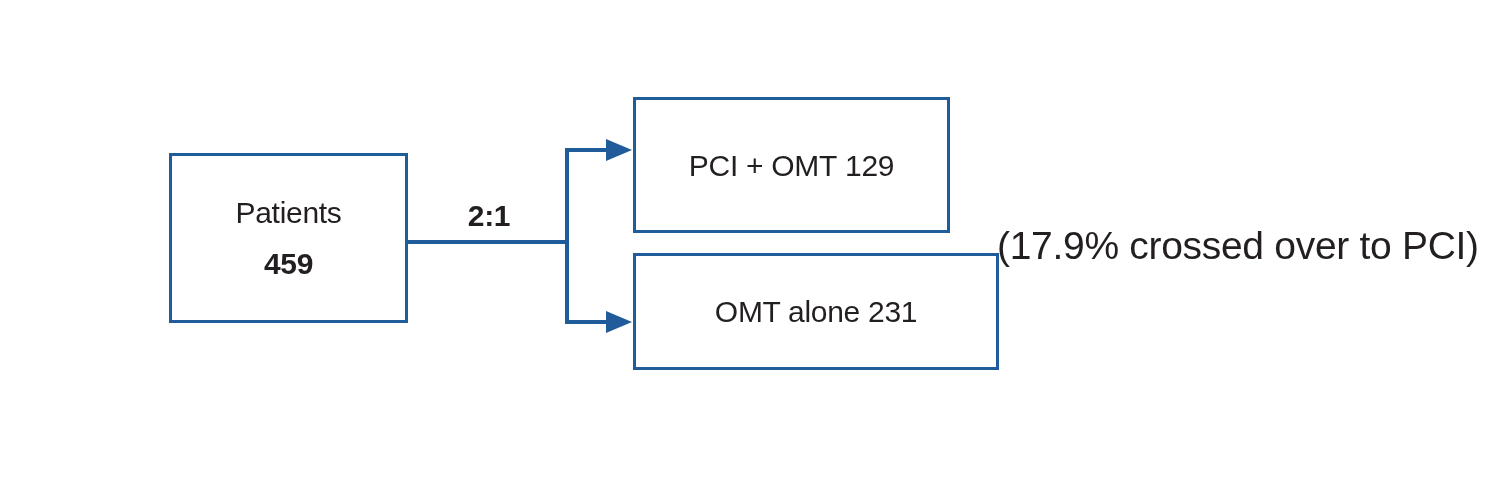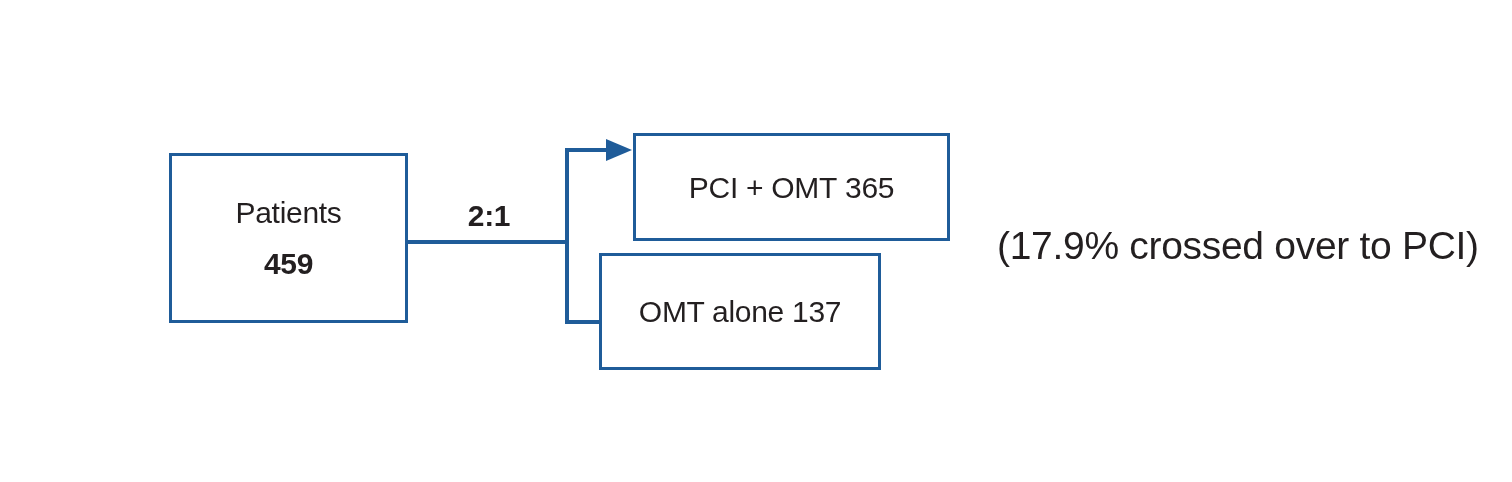--- a/index.html
+++ b/index.html
@@ -58,27 +58,26 @@
   }
   .root-box .box-count { font-weight: bold; }
   .branch-box {
     flex-direction: row;
     gap: 8px;
   }
   .branch-box.top {
     left: 633px;
     top: 97px;
     width: 317px;
-    height: 108px;
-    margin-top: 36px;
+    height: 136px;
   }
   .branch-box.bottom {
-    left: 599px;
+    left: 633px;
     top: 253px;
-    width: 282px;
+    width: 366px;
     height: 117px;
   }
   .ratio-label {
     position: absolute;
     left: 449px;
     top: 199px;
     width: 80px;
     text-align: center;
     font-size: 30px;
     letter-spacing: -0.3px;
@@ -106,23 +105,23 @@
 
   <div class="box root-box">
     <div class="box-title">Patients</div>
     <div class="box-count">459</div>
   </div>
 
   <div class="ratio-label">2:1</div>
 
   <div class="box branch-box top">
     <span>PCI + OMT</span>
-    <span>365</span>
+    <span>129</span>
   </div>
 
   <div class="box branch-box bottom">
     <span>OMT alone</span>
-    <span>137</span>
+    <span>231</span>
   </div>
 
   <div class="annotation">(17.9% crossed over to PCI)</div>
 
 </div>
 
 </body></html>

